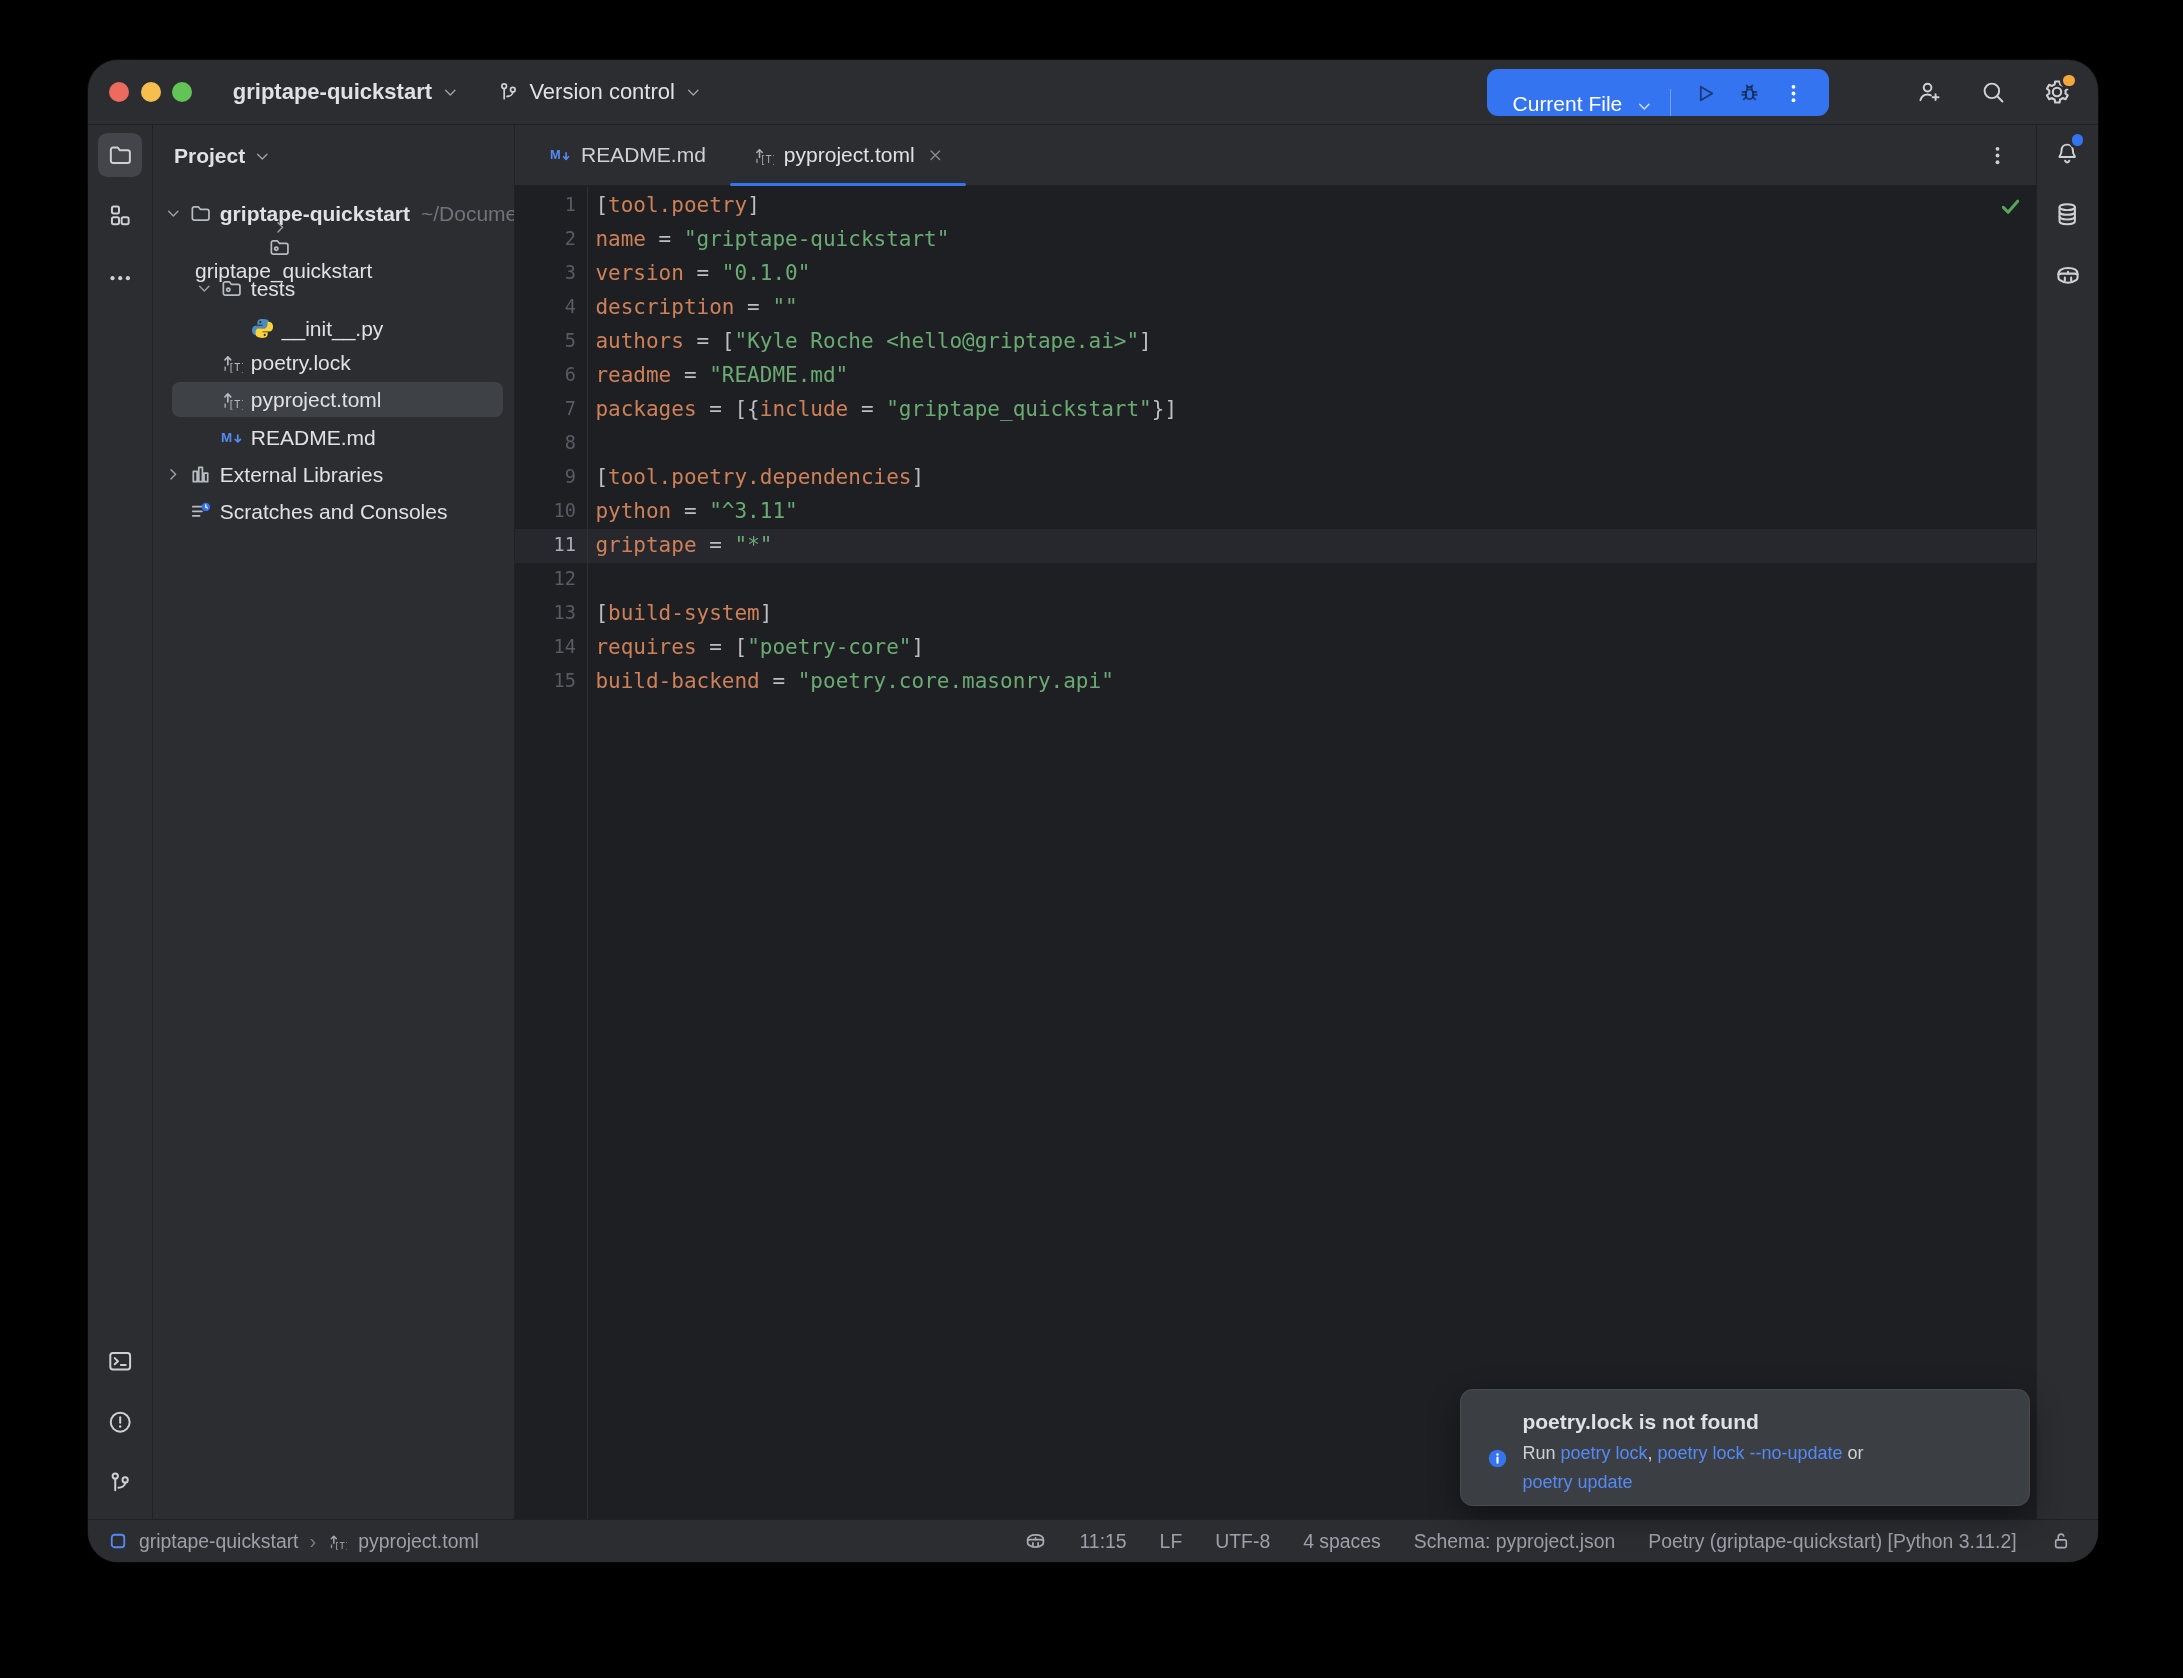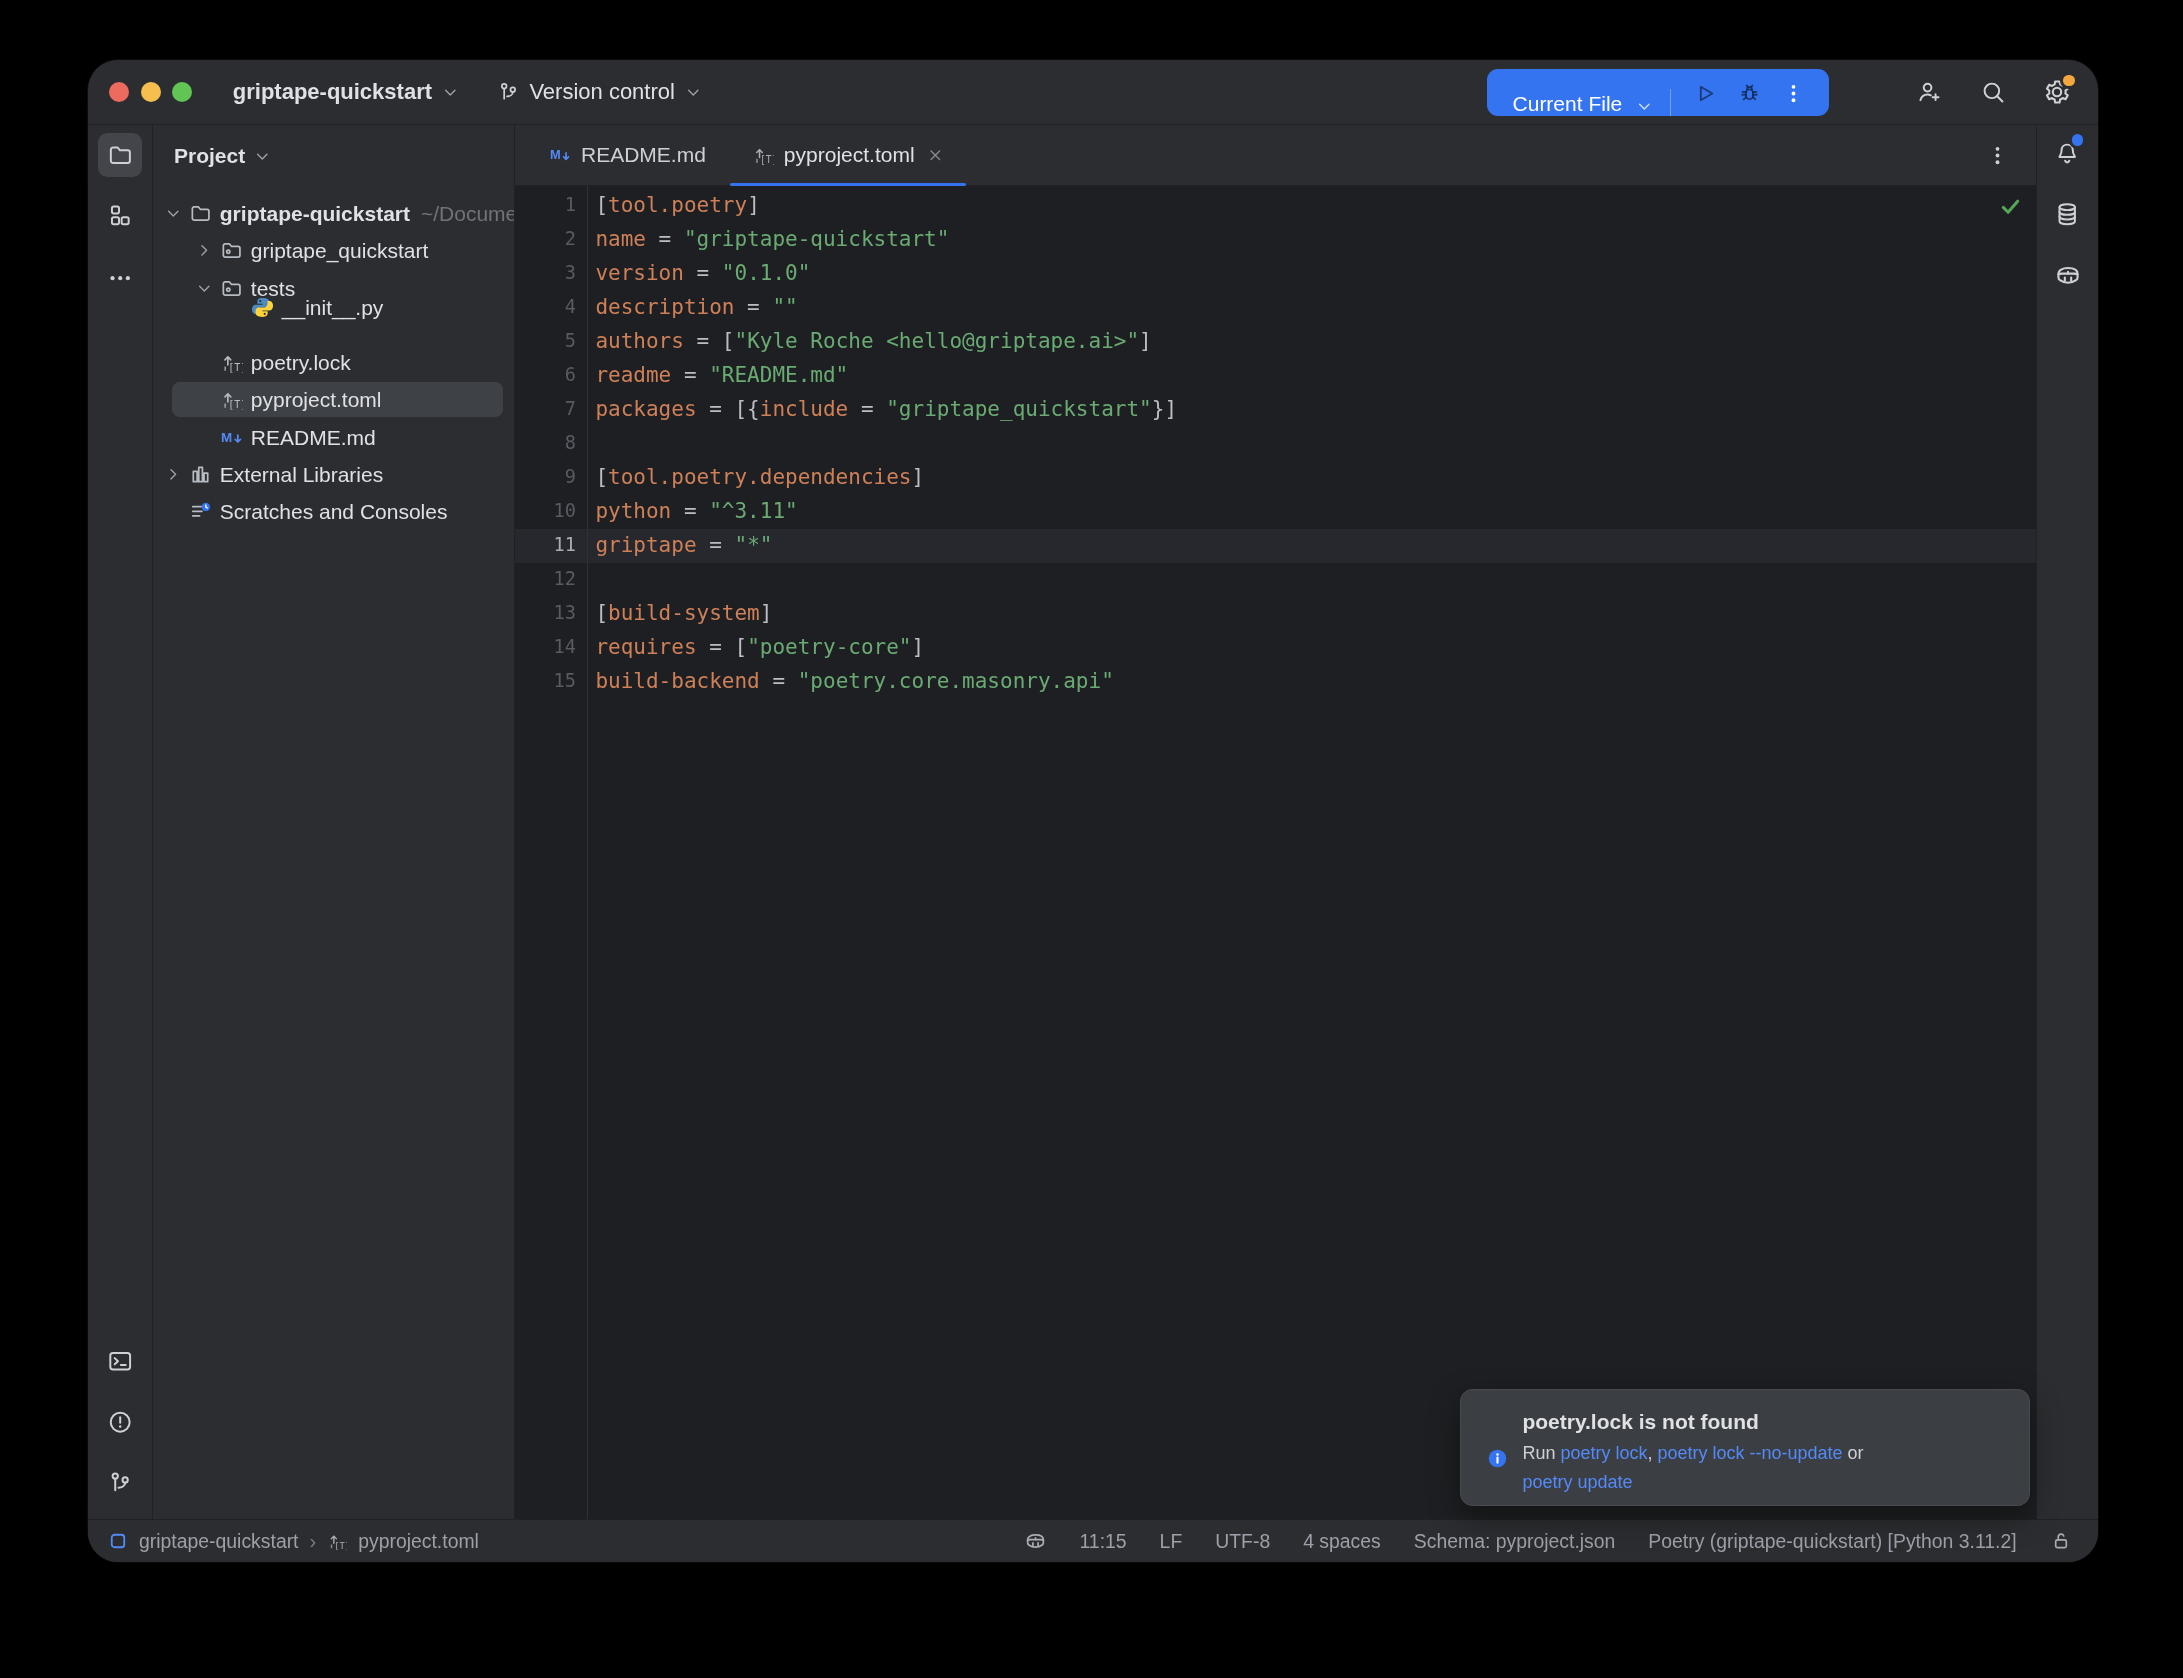--- a/index.html
+++ b/index.html
@@ -283,21 +283,21 @@
               <span class="tree-icon">
                 <svg width="23" height="23" viewBox="0 0 24 24">
                   <path d="M3.5 7c0-1.1.9-2 2-2h4.2l2.1 2.6h7c1.1 0 2 .9 2 2V17c0 1.1-.9 2-2 2H5.5c-1.1 0-2-.9-2-2V7z" fill="none" stroke="currentColor" stroke-width="1.8" stroke-linecap="round" stroke-linejoin="round"></path>
                 </svg>
               </span>
               <span class="label bold">griptape-quickstart</span>
               <span class="suffix">~/Docume</span>
             </div>
           </div>
           <div class="tree-row" style="top: 107px;">
-            <div class="tree-cell" style="padding-left: 42px;">
+            <div class="tree-cell" style="padding-left: 42px; flex-direction: column;">
               <span class="chev-slot">
                 <span class="ic" style="color: rgb(157, 160, 168);">
                   <svg width="18.6" height="18.6" viewBox="0 0 24 24">
                     <path d="M9 6l6 6-6 6" fill="none" stroke="currentColor" stroke-width="1.8" stroke-linecap="round" stroke-linejoin="round"></path>
                   </svg>
                 </span>
               </span>
               <span class="tree-icon">
                 <svg width="23" height="23" viewBox="0 0 24 24">
                   <g fill="none" stroke="currentColor" stroke-width="1.8" stroke-linecap="round" stroke-linejoin="round">
@@ -322,21 +322,21 @@
                 <svg width="23" height="23" viewBox="0 0 24 24">
                   <g fill="none" stroke="currentColor" stroke-width="1.8" stroke-linecap="round" stroke-linejoin="round">
                     <path d="M3.5 7c0-1.1.9-2 2-2h4.2l2.1 2.6h7c1.1 0 2 .9 2 2V17c0 1.1-.9 2-2 2H5.5c-1.1 0-2-.9-2-2V7z"></path>
                     <circle cx="8.7" cy="13.4" r="1.7"></circle>
                   </g>
                 </svg>
               </span>
               <span class="label">tests</span>
             </div>
           </div>
-          <div class="tree-row" style="top: 164px;">
+          <div class="tree-row" style="top: 185px;">
             <div class="tree-cell" style="padding-left: 73px;">
               <span class="chev-slot"></span>
               <span class="tree-icon">
                 <svg width="23" height="23" viewBox="0 0 24 24">
                   <g>
                     <path fill="#4B8BBE" d="M11.9 2.2c-3.9 0-5.3 1.7-5.3 3.7v2.2h5.5v.9H4.9c-2.2 0-3.9 1.8-3.9 4.9 0 3.1 1.7 4.9 3.9 4.9h1.8v-2.5c0-2.4 2-4.4 4.4-4.4h5c1.7 0 3.1-1.4 3.1-3.2V5.9c0-2-2.4-3.7-7.3-3.7zm-2.2 2a1.1 1.1 0 1 1 0 2.2 1.1 1.1 0 0 1 0-2.2z"></path>
                     <path fill="#FFD43B" d="M12.1 21.8c3.9 0 5.3-1.7 5.3-3.7v-2.2h-5.5V15h7.2c2.2 0 3.9-1.8 3.9-4.9 0-3.1-1.7-4.9-3.9-4.9h-1.8v2.5c0 2.4-2 4.4-4.4 4.4h-5c-1.7 0-3.1 1.4-3.1 3.2v2.8c0 2 2.4 3.7 7.3 3.7zm2.2-2a1.1 1.1 0 1 1 0-2.2 1.1 1.1 0 0 1 0 2.2z"></path>
                   </g>
                 </svg>
               </span>

